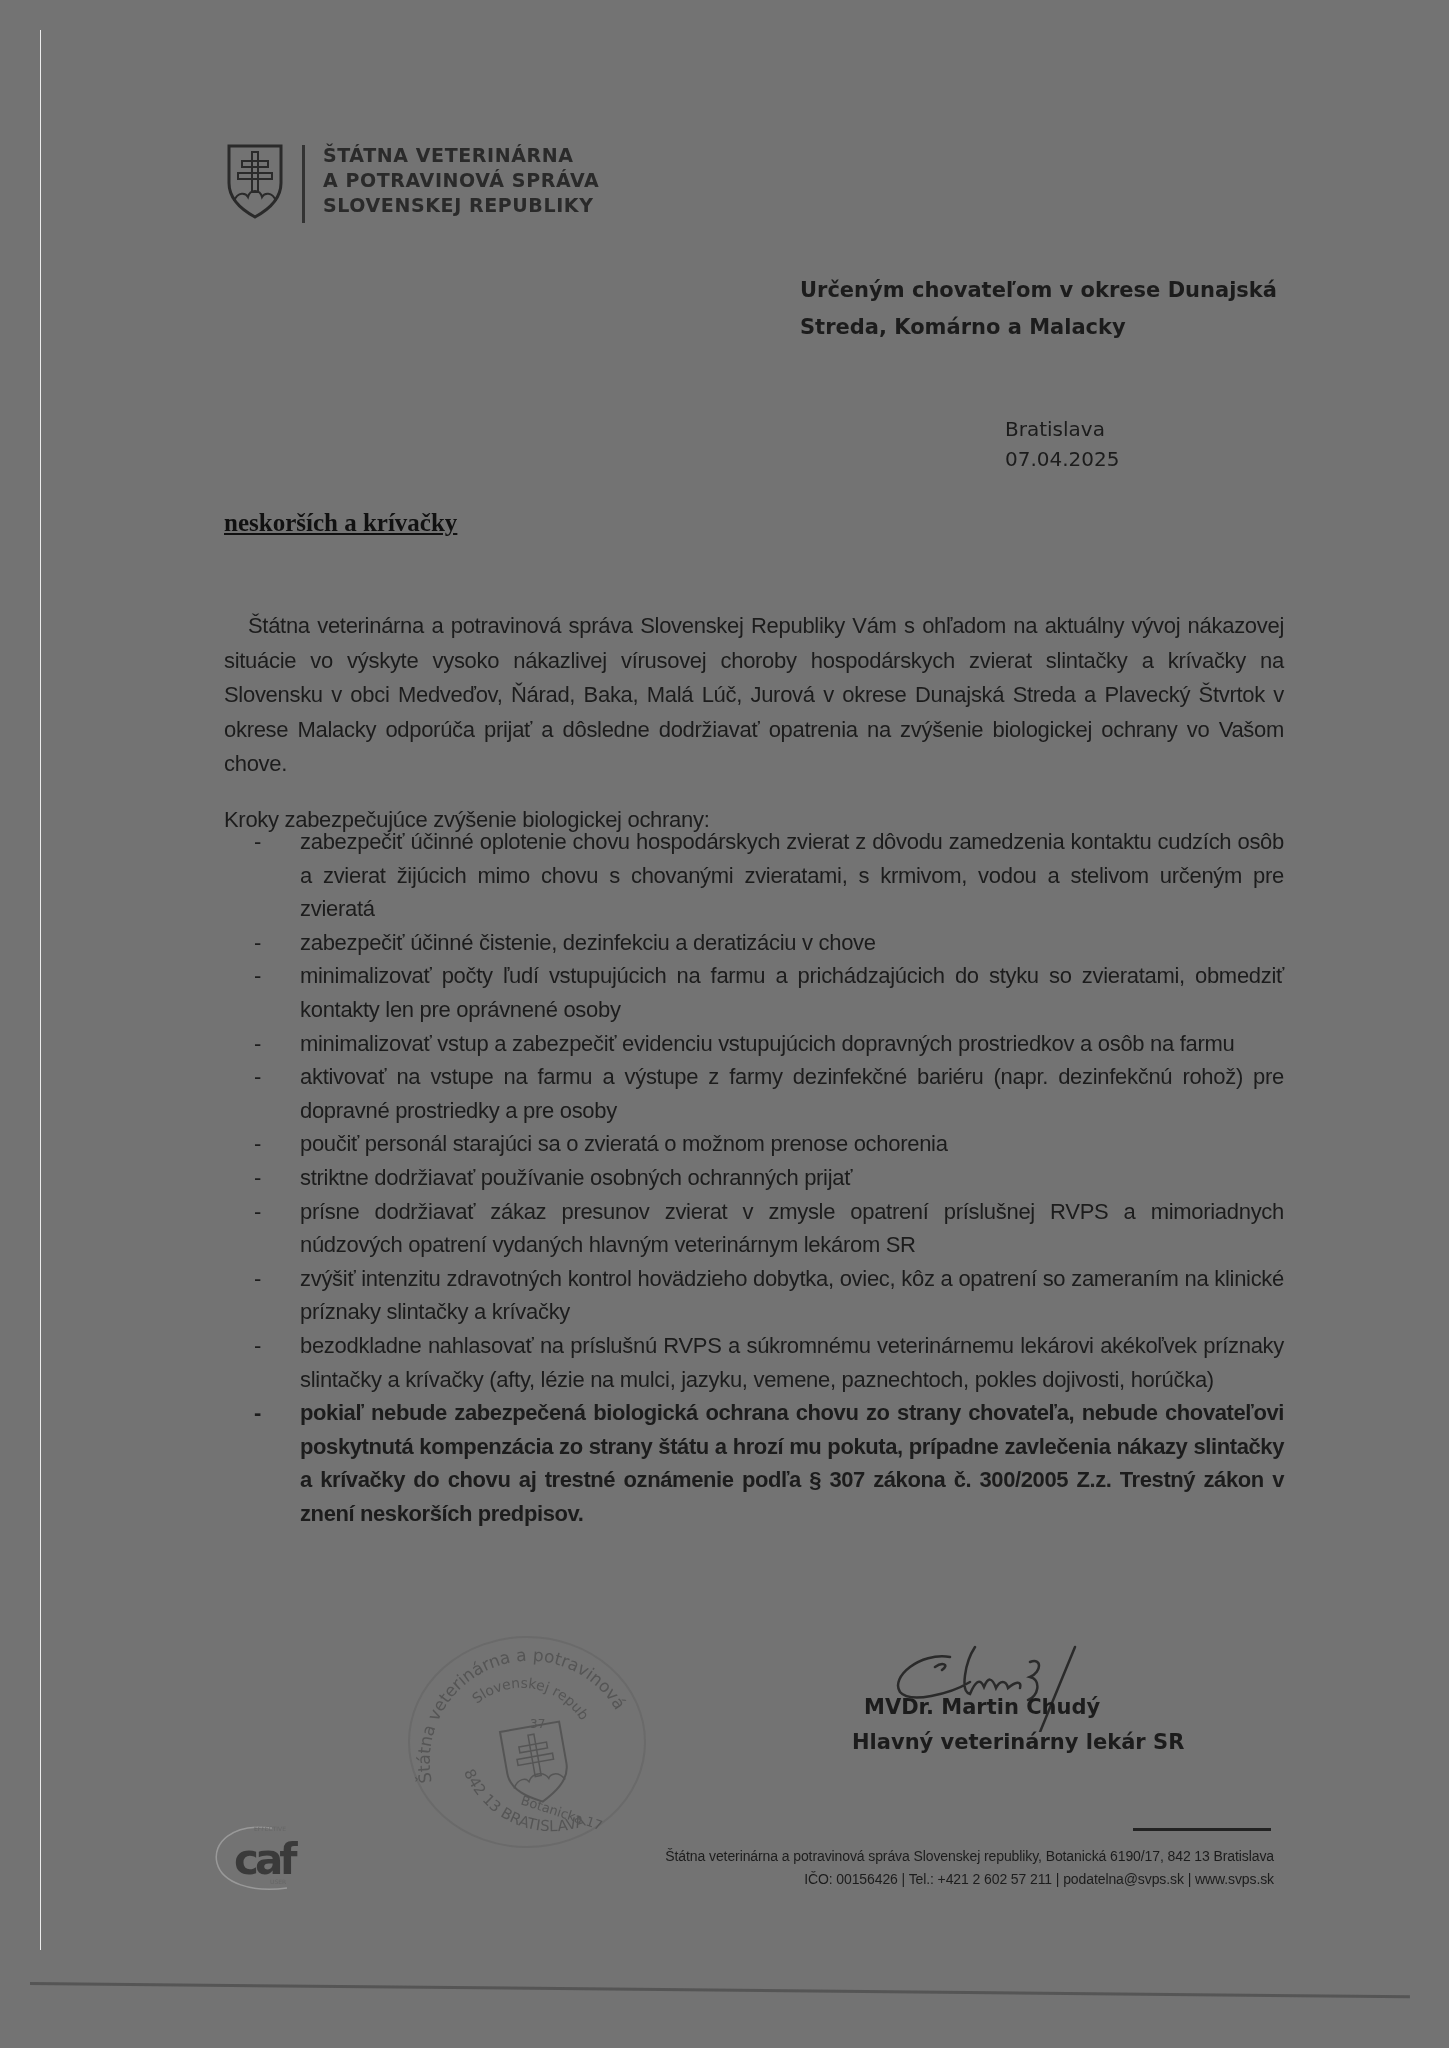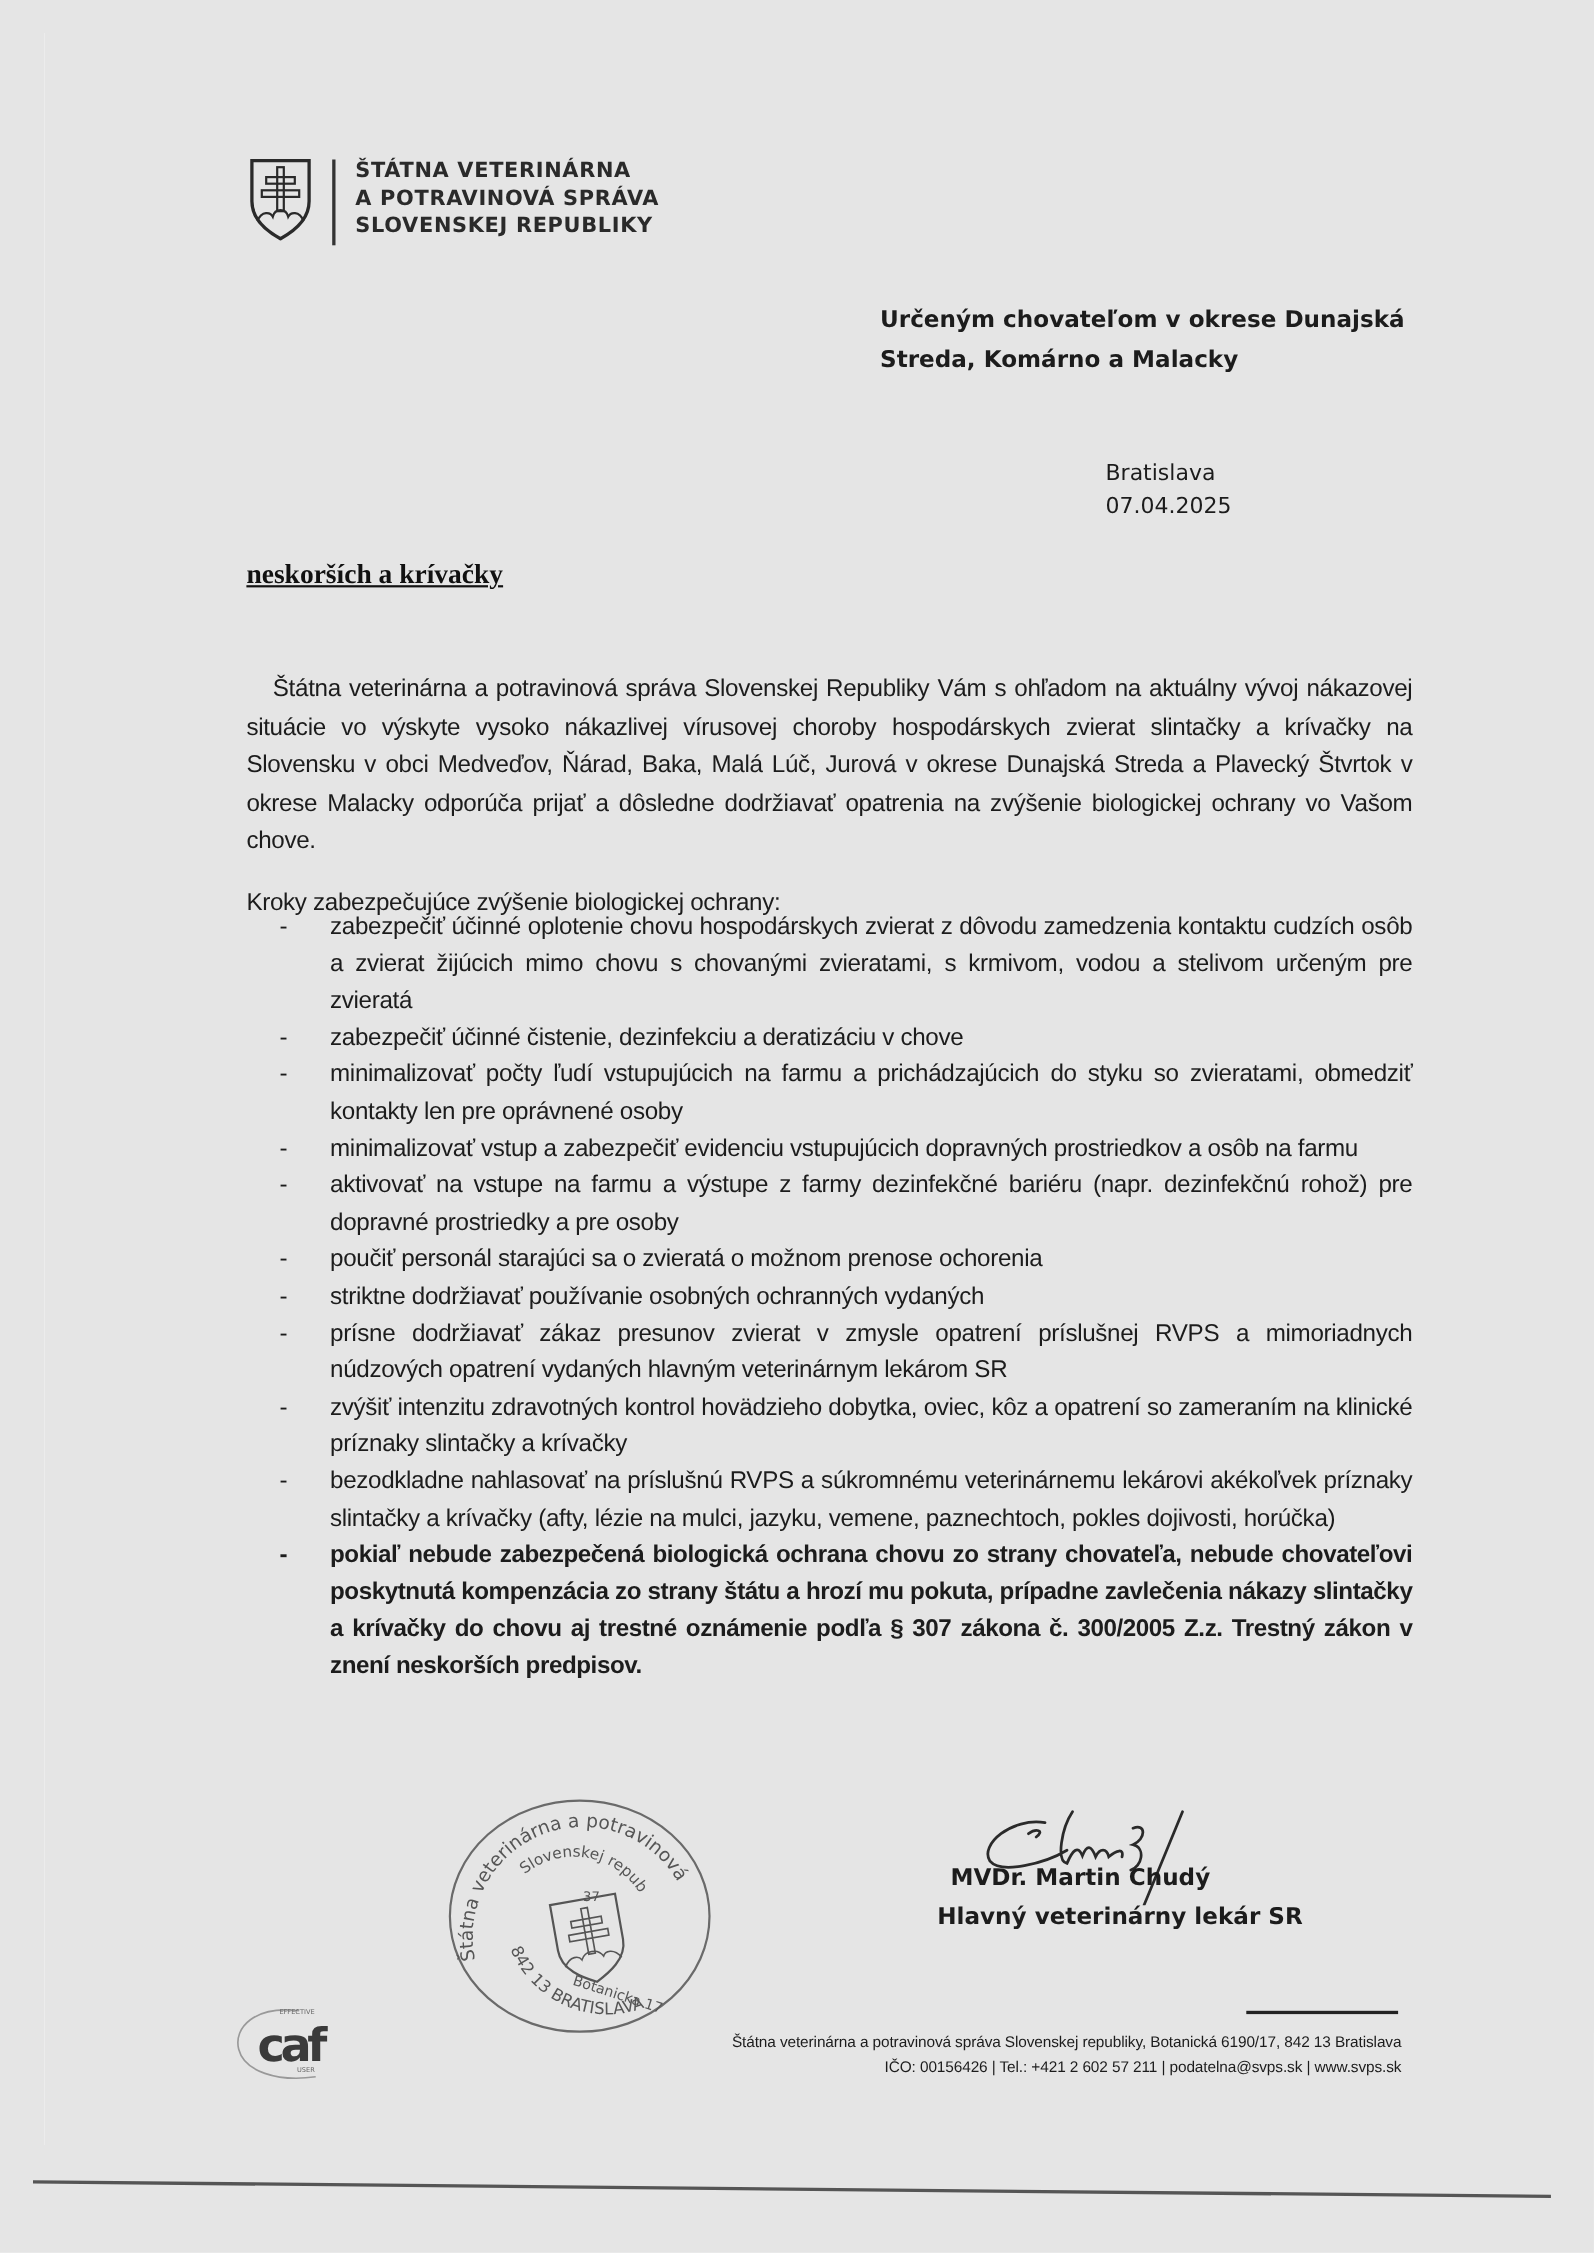--- a/index.html
+++ b/index.html
@@ -1,17 +1,17 @@
 <!DOCTYPE html>
 <html><head>
 <meta charset="utf-8">
 <style>
   html, body { margin: 0; padding: 0; background: #ffffff; }
   body { width: 1449px; height: 2048px; position: relative; overflow: hidden; color: #1a1a1a; }
-  .page { position: absolute; left: 0; top: 0; width: 1449px; height: 2048px; background: #e5e5e5; }
+  .page { position: absolute; left: 0; top: 0; width: 1449px; height: 2048px; background: #737373; }
   .scan-edge-left { position: absolute; left: 40px; top: 30px; width: 1px; height: 1920px; background: #ececec; }
 
   
   .logo { position: absolute; left: 226px; top: 143px; display: flex; align-items: flex-start; }
   .coat { width: 58px; height: 76px; }
   .logo-divider { width: 3px; height: 78px; background: #333; margin-left: 18px; margin-right: 18px; margin-top: 2px; }
   .org-name { font-family: "DejaVu Sans", sans-serif; font-weight: bold; font-size: 19px; line-height: 25px; letter-spacing: 0.6px; color: #2a2a2a; }
   .org-name div { white-space: nowrap; }
 
   
@@ -83,21 +83,21 @@
   <div class="intro body-text">Štátna veterinárna a potravinová správa Slovenskej Republiky Vám s ohľadom na aktuálny vývoj nákazovej situácie vo výskyte vysoko nákazlivej vírusovej choroby hospodárskych zvierat slintačky a krívačky na Slovensku v obci Medveďov, Ňárad, Baka, Malá Lúč, Jurová v okrese Dunajská Streda a Plavecký Štvrtok v okrese Malacky odporúča prijať a dôsledne dodržiavať opatrenia na zvýšenie biologickej ochrany vo Vašom chove.</div>
 
   <div class="steps-heading body-text">Kroky zabezpečujúce zvýšenie biologickej ochrany:</div>
   <ul class="steps body-text">
     <li><span class="dash">-</span><span>zabezpečiť účinné oplotenie chovu hospodárskych zvierat z dôvodu zamedzenia kontaktu cudzích osôb a zvierat žijúcich mimo chovu s chovanými zvieratami, s krmivom, vodou a stelivom určeným pre zvieratá</span></li>
     <li><span class="dash">-</span><span>zabezpečiť účinné čistenie, dezinfekciu a deratizáciu v chove</span></li>
     <li><span class="dash">-</span><span>minimalizovať počty ľudí vstupujúcich na farmu a prichádzajúcich do styku so zvieratami, obmedziť kontakty len pre oprávnené osoby</span></li>
     <li><span class="dash">-</span><span>minimalizovať vstup a zabezpečiť evidenciu vstupujúcich dopravných prostriedkov a osôb na farmu</span></li>
     <li><span class="dash">-</span><span>aktivovať na vstupe na farmu a výstupe z farmy dezinfekčné bariéru (napr. dezinfekčnú rohož) pre dopravné prostriedky a pre osoby</span></li>
     <li><span class="dash">-</span><span>poučiť personál starajúci sa o zvieratá o možnom prenose ochorenia</span></li>
-    <li><span class="dash">-</span><span>striktne dodržiavať používanie osobných ochranných vydaných</span></li>
+    <li><span class="dash">-</span><span>striktne dodržiavať používanie osobných ochranných prijať</span></li>
     <li><span class="dash">-</span><span>prísne dodržiavať zákaz presunov zvierat v zmysle opatrení príslušnej RVPS a mimoriadnych núdzových opatrení vydaných hlavným veterinárnym lekárom SR</span></li>
     <li><span class="dash">-</span><span>zvýšiť intenzitu zdravotných kontrol hovädzieho dobytka, oviec, kôz a opatrení so zameraním na klinické príznaky slintačky a krívačky</span></li>
     <li><span class="dash">-</span><span>bezodkladne nahlasovať na príslušnú RVPS a súkromnému veterinárnemu lekárovi akékoľvek príznaky slintačky a krívačky (afty, lézie na mulci, jazyku, vemene, paznechtoch, pokles dojivosti, horúčka)</span></li>
     <li class="bold"><span class="dash">-</span><span>pokiaľ nebude zabezpečená biologická ochrana chovu zo strany chovateľa, nebude chovateľovi poskytnutá kompenzácia zo strany štátu a hrozí mu pokuta, prípadne zavlečenia nákazy slintačky a krívačky do chovu aj trestné oznámenie podľa § 307 zákona č. 300/2005 Z.z. Trestný zákon v znení neskorších predpisov.</span></li>
   </ul>
 
   <svg class="stamp" viewBox="0 0 250 220">
     <defs>
       <path id="stampArcTop" d="M30 150 A100 100 0 0 1 215 80"></path>
       <path id="stampArcInner" d="M75 72 A70 70 0 0 1 180 90"></path>

